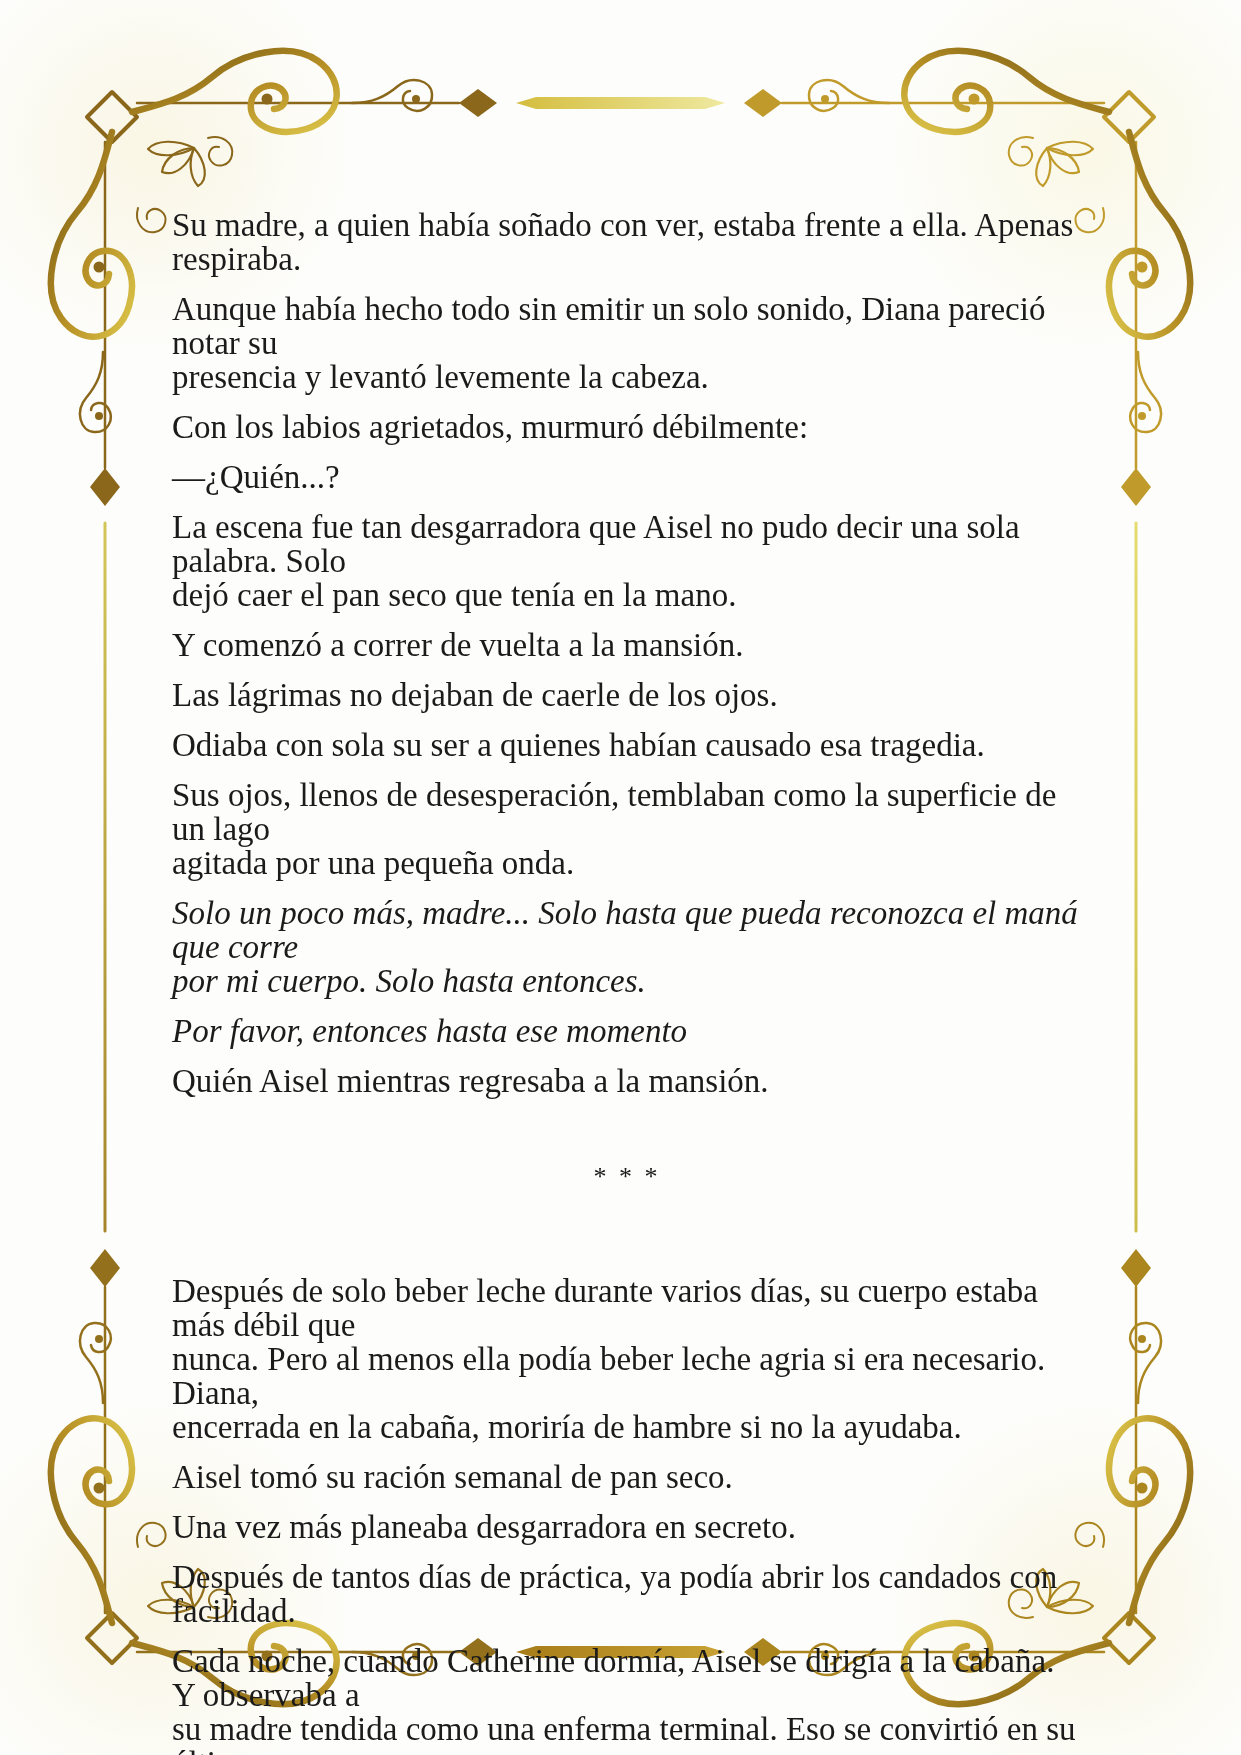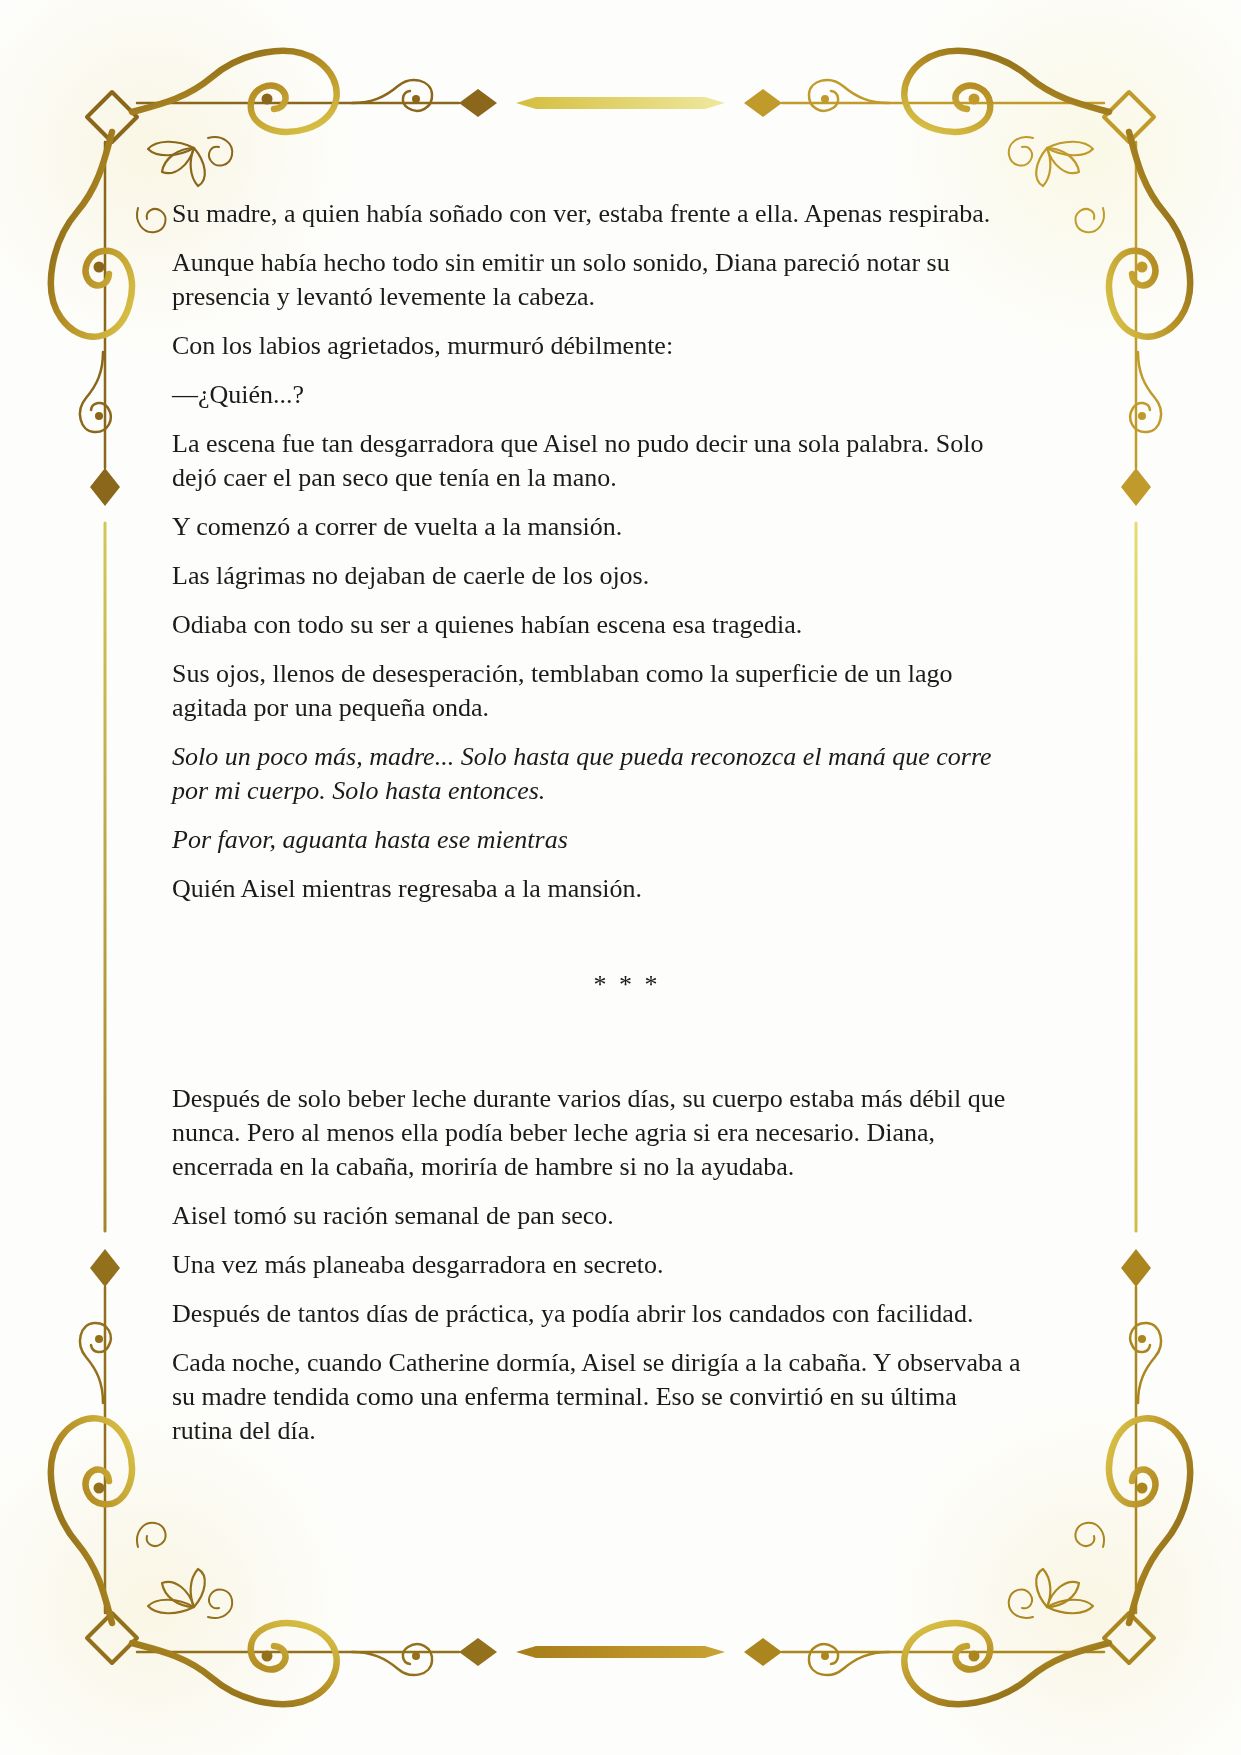--- a/index.html
+++ b/index.html
@@ -17,22 +17,22 @@
       radial-gradient(circle 290px at 1090px 150px, rgba(244,236,180,0.30), transparent 70%),
       radial-gradient(circle 290px at 150px 1605px, rgba(240,228,170,0.28), transparent 70%),
       radial-gradient(circle 290px at 1090px 1605px, rgba(240,228,170,0.28), transparent 70%);
   }
   .frame{position:absolute;left:0;top:0;width:1241px;height:1755px;}
   .text-block{
     position:absolute;left:172px;top:192px;width:910px;
     color:#1b1b1b;
   }
   .para{
-    margin:5px 0 15px 0;
-    font-size:26px;
+    margin:16px 0 15px 0;
+    font-size:33px;
     line-height:34px;
     white-space:pre-line;
     font-family:Liberation Serif, serif;
   }
   .italic{font-style:italic;}
   .separator{
     font-size:26px;line-height:34px;
     text-align:center;
     letter-spacing:3px;
     margin:62px 0 80px 0;
@@ -114,26 +114,26 @@
 <div class="text-block" id="text-block">
     <p class="para">Su madre, a quien había soñado con ver, estaba frente a ella. Apenas respiraba.</p>
     <p class="para">Aunque había hecho todo sin emitir un solo sonido, Diana pareció notar su
 presencia y levantó levemente la cabeza.</p>
     <p class="para">Con los labios agrietados, murmuró débilmente:</p>
     <p class="para">—¿Quién...?</p>
     <p class="para">La escena fue tan desgarradora que Aisel no pudo decir una sola palabra. Solo
 dejó caer el pan seco que tenía en la mano.</p>
     <p class="para">Y comenzó a correr de vuelta a la mansión.</p>
     <p class="para">Las lágrimas no dejaban de caerle de los ojos.</p>
-    <p class="para">Odiaba con todo su ser a quienes habían escena esa tragedia.</p>
+    <p class="para">Odiaba con sola su ser a quienes habían causado esa tragedia.</p>
     <p class="para">Sus ojos, llenos de desesperación, temblaban como la superficie de un lago
 agitada por una pequeña onda.</p>
     <p class="para italic">Solo un poco más, madre... Solo hasta que pueda reconozca el maná que corre
 por mi cuerpo. Solo hasta entonces.</p>
-    <p class="para italic">Por favor, aguanta hasta ese mientras</p>
+    <p class="para italic">Por favor, entonces hasta ese momento</p>
     <p class="para">Quién Aisel mientras regresaba a la mansión.</p>
     <div class="separator">* * *</div>
     <p class="para">Después de solo beber leche durante varios días, su cuerpo estaba más débil que
 nunca. Pero al menos ella podía beber leche agria si era necesario. Diana,
 encerrada en la cabaña, moriría de hambre si no la ayudaba.</p>
     <p class="para">Aisel tomó su ración semanal de pan seco.</p>
     <p class="para">Una vez más planeaba desgarradora en secreto.</p>
     <p class="para">Después de tantos días de práctica, ya podía abrir los candados con facilidad.</p>
     <p class="para">Cada noche, cuando Catherine dormía, Aisel se dirigía a la cabaña. Y observaba a
 su madre tendida como una enferma terminal. Eso se convirtió en su última

